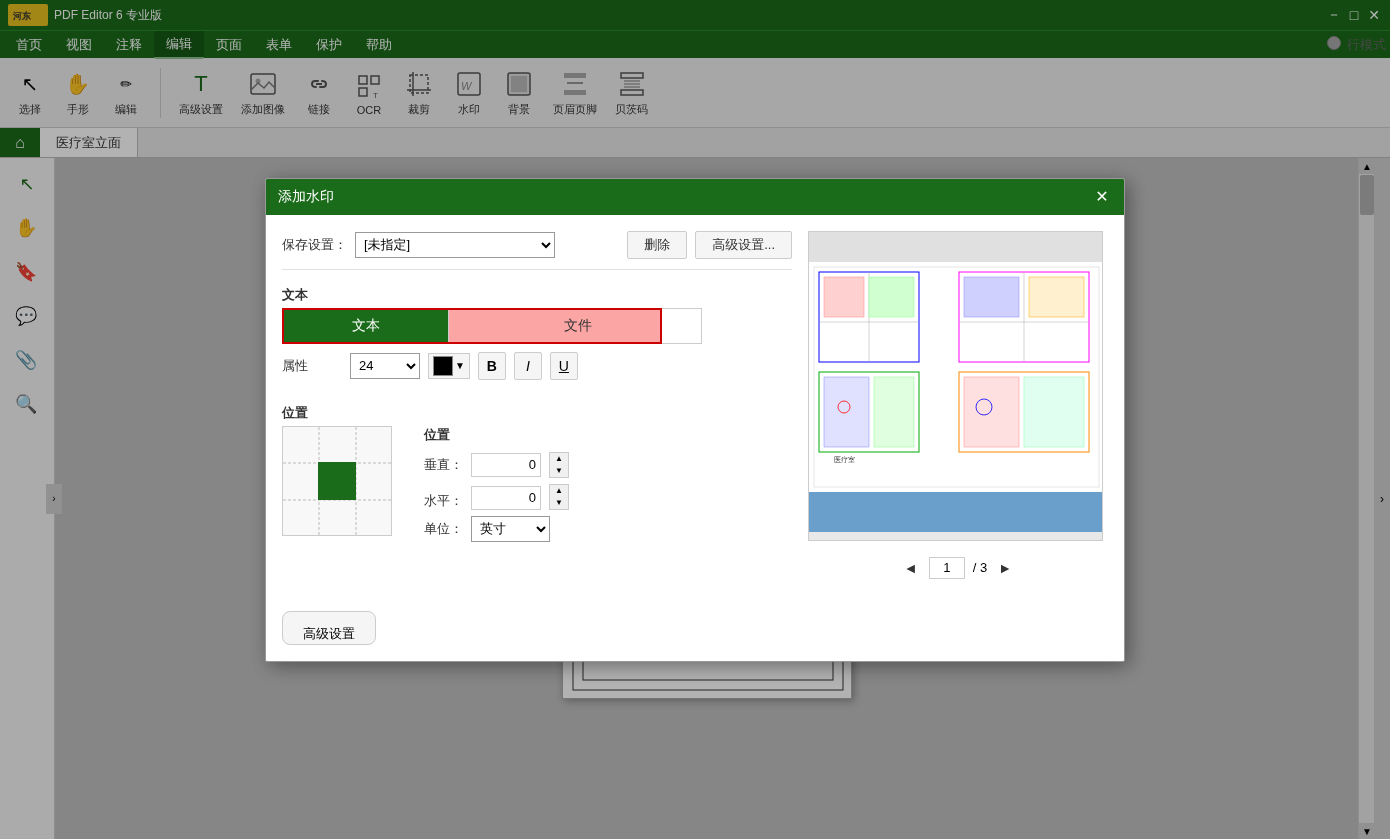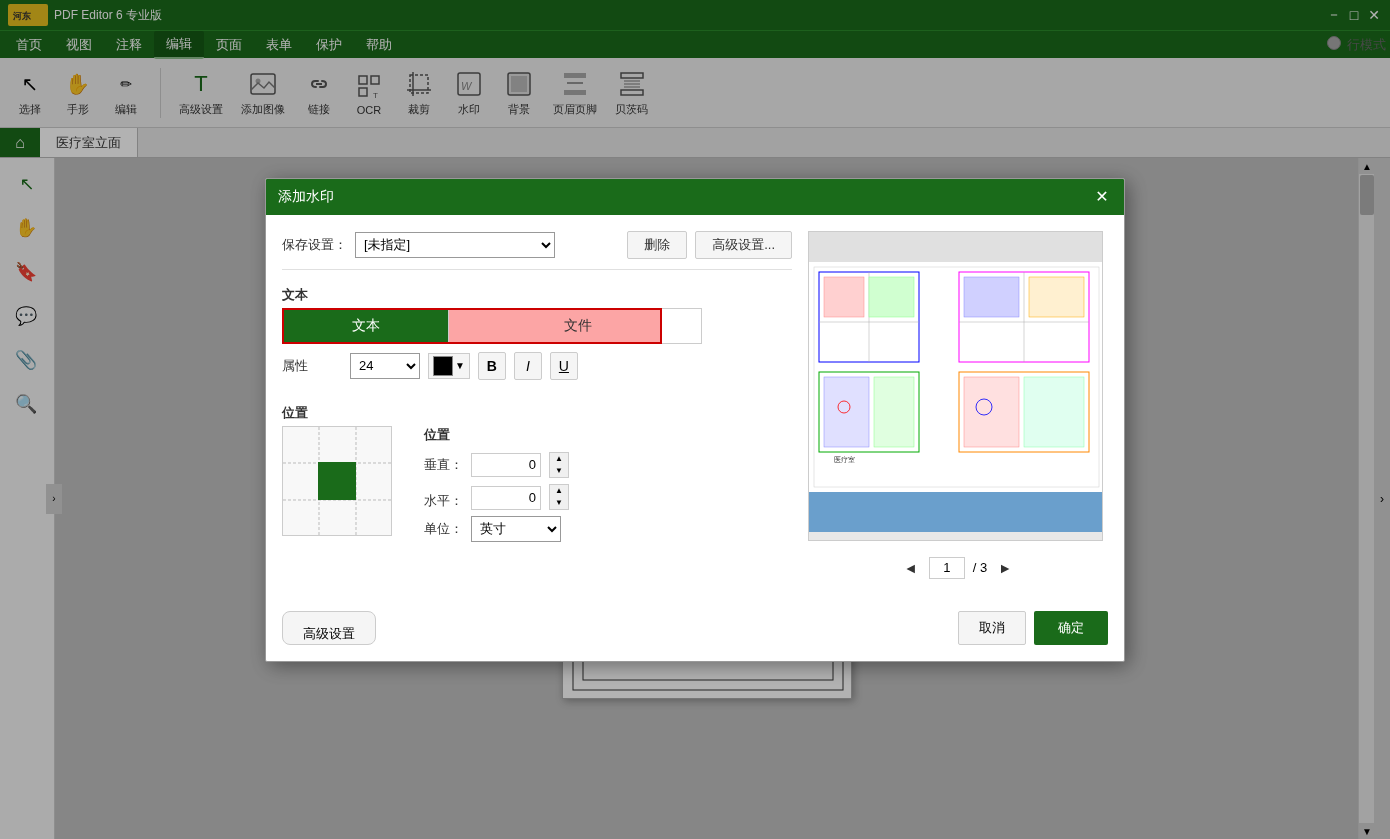--- a/index.html
+++ b/index.html
@@ -760,21 +760,21 @@
                 <span class="pos-label">水平：</span>
                 <input type="text" class="pos-input" value="0" style="">
                 <div class="spinner-btns">
                   <button class="spin-btn">▲</button>
                   <button class="spin-btn">▼</button>
                 </div>
               </div>
 
               <div class="pos-row">
                 <span class="pos-label">单位：</span>
-                <select class="form-select" style="width:90px;">
+                <select class="form-select" style="width:79px;">
                   <option>英寸</option>
                   <option>厘米</option>
                   <option>毫米</option>
                 </select>
               </div>
             </div>
           </div>
         </div>
 
       </div>
@@ -823,19 +823,15 @@
           <button class="page-nav-btn">◄</button>
           <input type="text" class="page-input" value="1" style="">
           <span>/ 3</span>
           <button class="page-nav-btn">►</button>
         </div>
       </div>
     </div>
 
     <div class="modal-footer">
       <button class="adv-btn">高级设置</button>
-      <div class="action-btns">
-        <button class="cancel-btn">取消</button>
-        <button class="ok-btn">确定</button>
-      </div>
     </div>
   </div>
 </div>
 
 </body></html>

